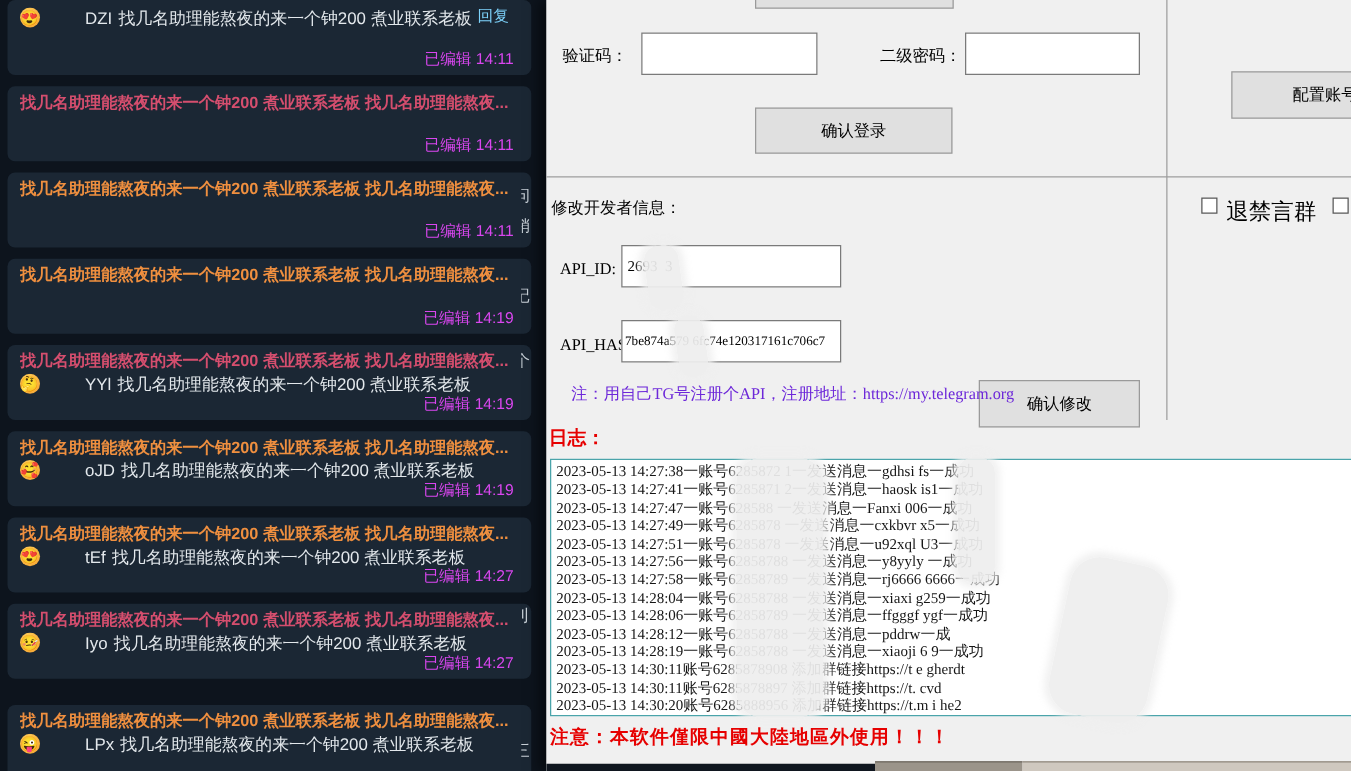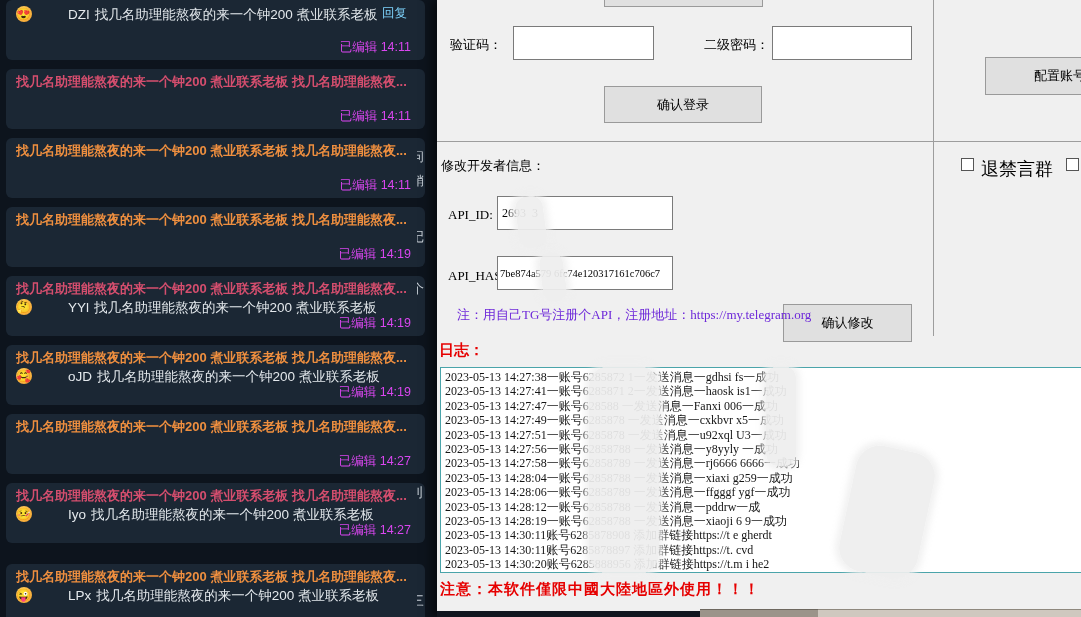--- a/index.html
+++ b/index.html
@@ -95,20 +95,23 @@
 
       <div class="chat-line2">
         <span class="emoji-avatar">🥰</span><span class="chat-name">oJD</span><span>找几名助理能熬夜的来一个钟200 煮业联系老板</span>
       </div>
       <div class="chat-time">已编辑 14:19</div>
     </div>
 
     <div class="chat-item">
       <div class="chat-title" style="color: rgb(239, 143, 63);">找几名助理能熬夜的来一个钟200 煮业联系老板 找几名助理能熬夜...</div>
 
+      <div class="chat-line2">
+        <span class="emoji-avatar">😍</span><span class="chat-name">tEf</span><span>找几名助理能熬夜的来一个钟200 煮业联系老板</span>
+      </div>
       <div class="chat-time">已编辑 14:27</div>
     </div>
 
     <div class="chat-item">
       <div class="chat-title" style="color: rgb(213, 78, 110);">找几名助理能熬夜的来一个钟200 煮业联系老板 找几名助理能熬夜...</div>
 
       <div class="chat-line2">
         <span class="emoji-avatar">🤒</span><span class="chat-name">Iyo</span><span>找几名助理能熬夜的来一个钟200 煮业联系老板</span>
       </div>
       <div class="chat-time">已编辑 14:27</div>

